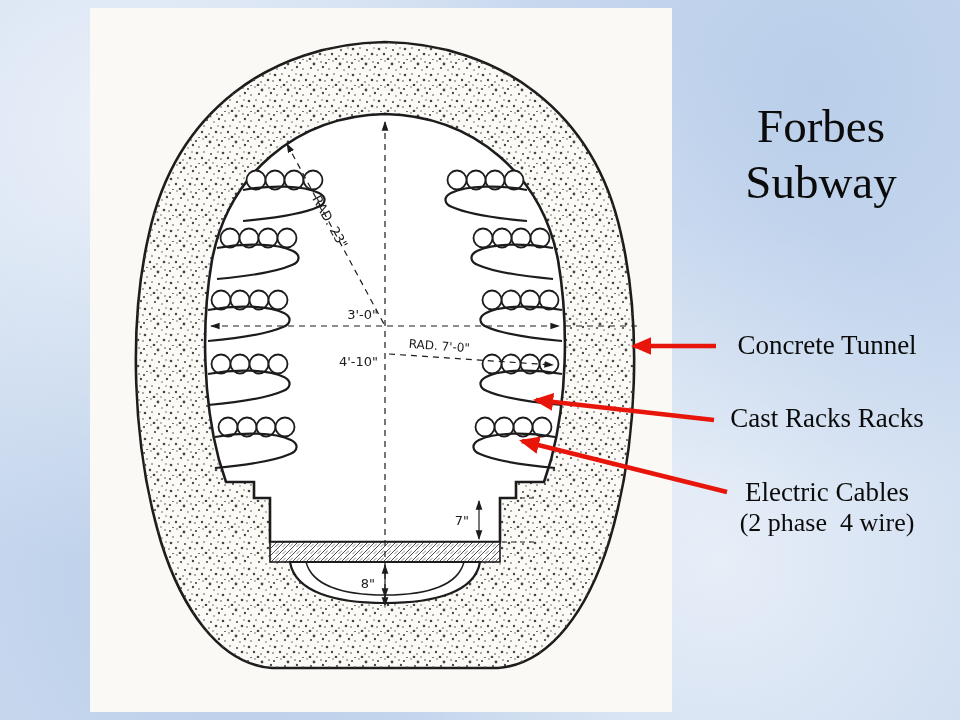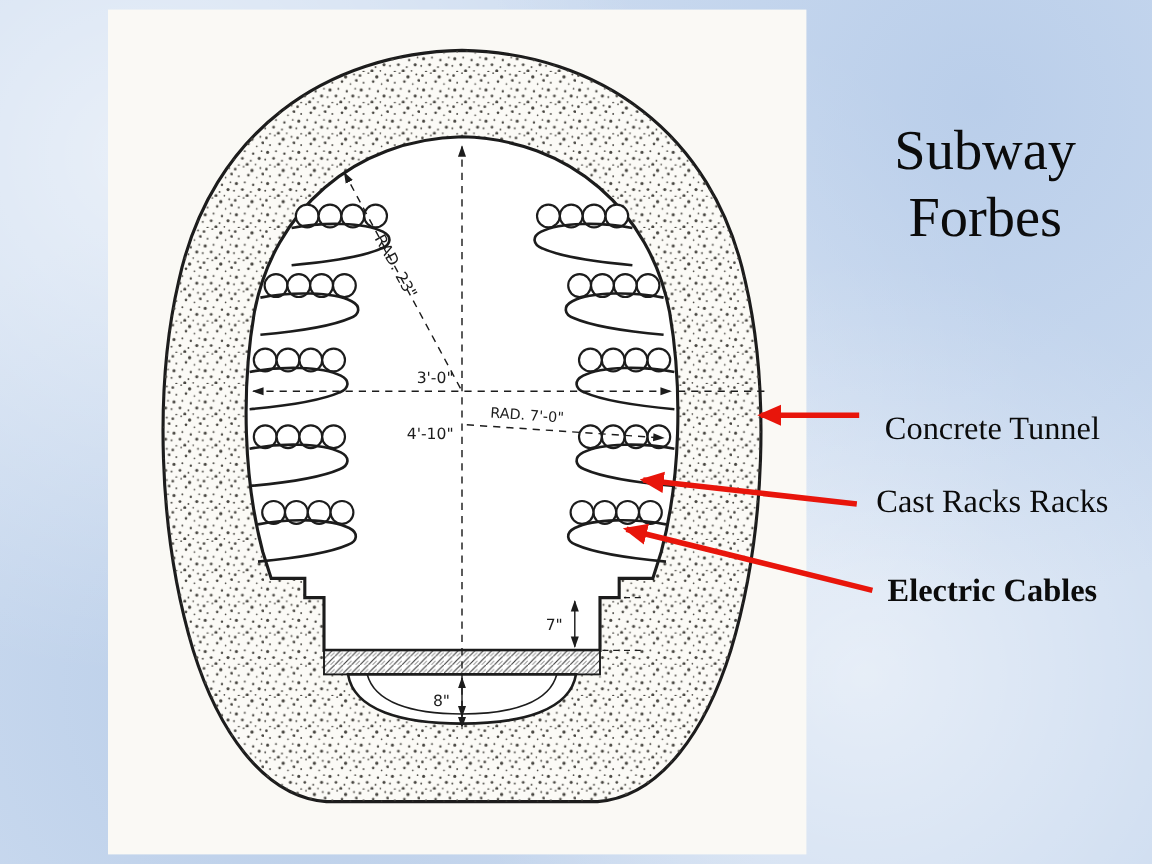--- a/index.html
+++ b/index.html
@@ -128,32 +128,33 @@
         <text x="288" y="311" text-anchor="end">3'-0"</text>
         <text transform="translate(349,342) rotate(4)" text-anchor="middle" font-size="12">RAD. 7'-0"</text>
         <text x="288" y="358" text-anchor="end">4'-10"</text>
         <text x="379" y="517" text-anchor="end">7"</text>
         <text x="285" y="580" text-anchor="end">8"</text>
       </g>
     </svg>
   </div>
 
   <div class="title">
+    <div>Forbes</div>
     <div>Subway</div>
-    <div>Forbes</div>
   </div>
 
-  <div class="callout" style="top:342px;">
+  <div class="callout" style="top:330px;">
     <div>Concrete Tunnel</div>
   </div>
   <div class="callout" style="top:403px;">
     <div>Cast Racks Racks</div>
   </div>
-  <div class="callout" style="top:477px;font-weight:bold;">
+  <div class="callout" style="top:477px;">
     <div>Electric Cables</div>
+    <div class="line2">(2 phase  4 wire)</div>
   </div>
 
   <svg class="arrows" viewBox="0 0 960 720">
     <defs>
       <marker id="redhead" viewBox="0 0 10 10" refX="8.5" refY="5" markerWidth="4.4" markerHeight="4.4" orient="auto">
         <path d="M0,0.6 L10,5 L0,9.4 Z" fill="#e8150b"></path>
       </marker>
     </defs>
     <g stroke="#e8150b" stroke-width="4.6" fill="none">
       <line x1="716" y1="346" x2="634" y2="346" marker-end="url(#redhead)"></line>

